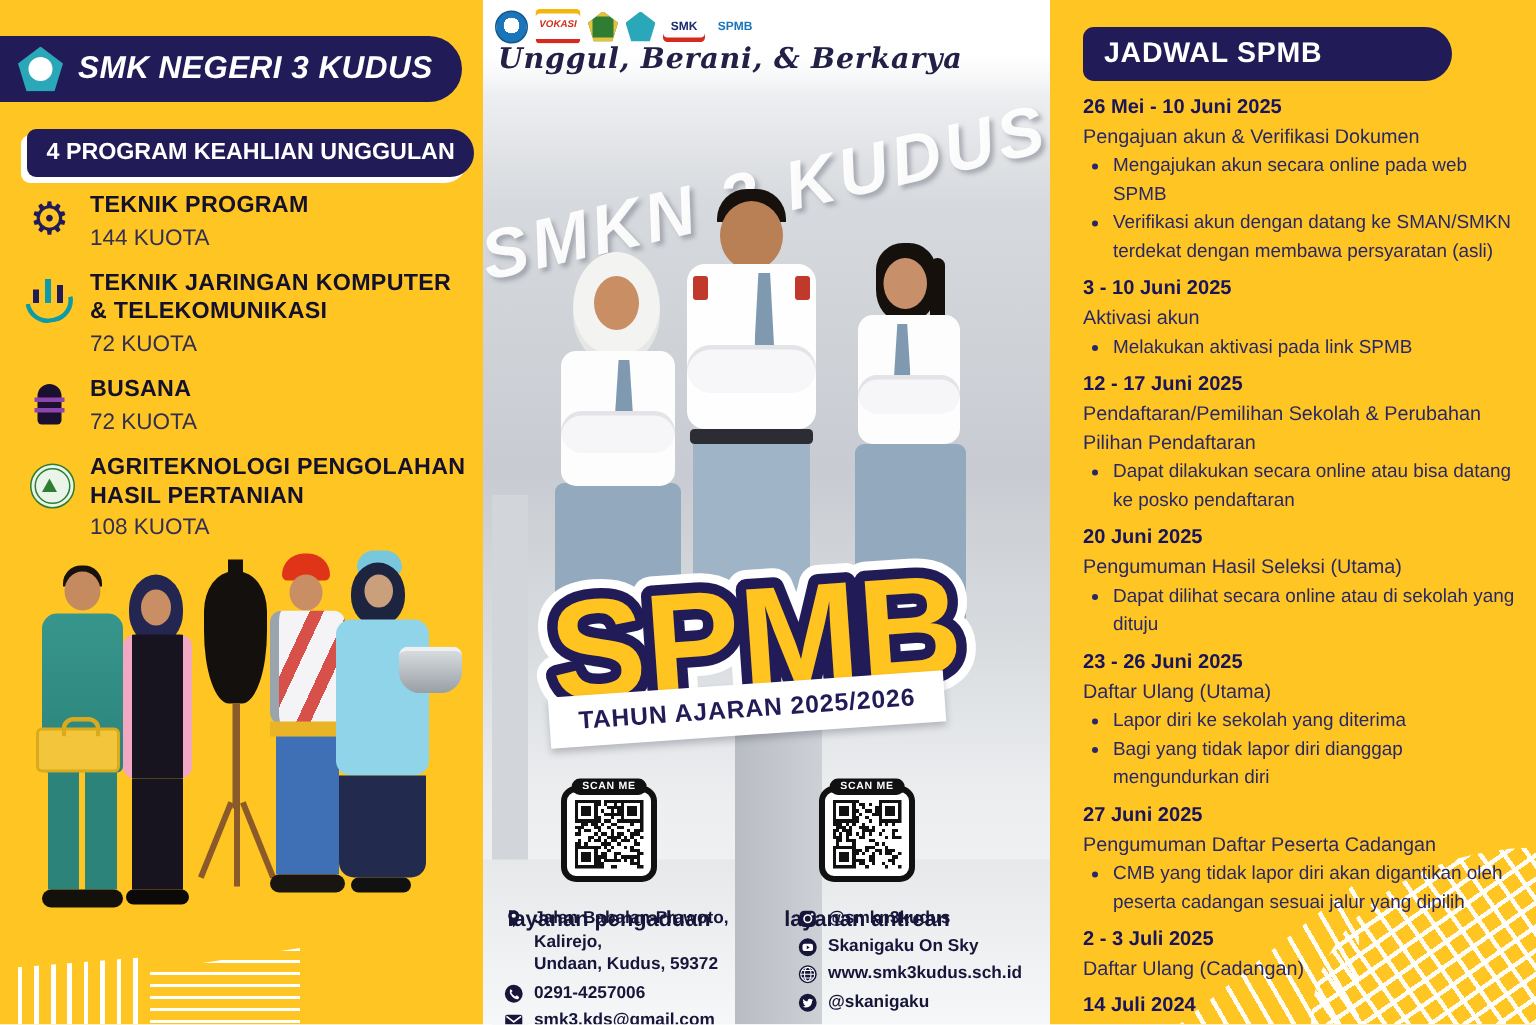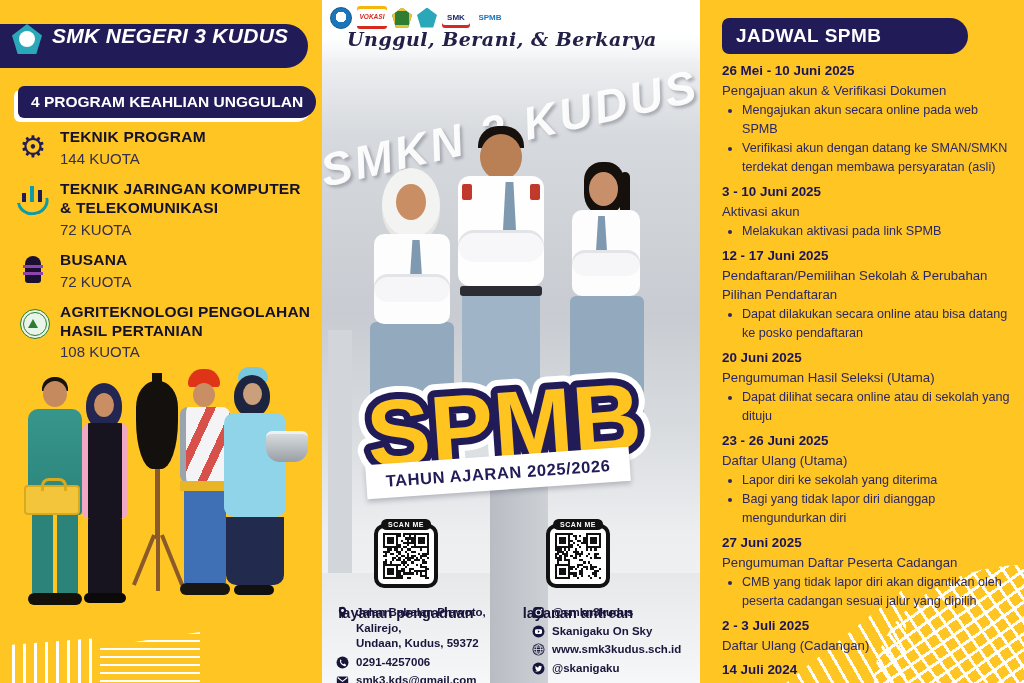--- a/index.html
+++ b/index.html
@@ -4,21 +4,21 @@
 <style>
   html,body{margin:0;padding:0;}
   body{width:1024px;height:683px;overflow:hidden;font-family:"Liberation Sans",sans-serif;background:#fff;}
   .poster{position:relative;width:1024px;height:683px;}
   .panel{position:absolute;top:0;bottom:0;overflow:hidden;}
   .left-panel{left:0;width:322px;background:#ffc523;}
   .center-panel{left:322px;width:378px;background:linear-gradient(180deg,#ffffff 0%,#f2f3f5 7%,#d6d9dd 20%,#c8ccd2 46%,#d8dbde 62%,#eceef0 78%,#f4f5f6 100%);}
   .right-panel{left:700px;width:324px;background:#ffc523;}
 
   
-  .school-pill{position:absolute;left:0;top:24px;width:308px;height:44px;background:#211b57;border-radius:0 22px 22px 0;display:flex;gap:10px;padding-left:12px;box-sizing:border-box;}
+  .school-pill{position:absolute;left:0;top:24px;width:308px;height:44px;background:#211b57;border-radius:0 22px 22px 0;display:flex;align-items:center;gap:10px;padding-left:12px;box-sizing:border-box;}
   .school-logo{width:30px;height:30px;background:#2aa7b8;clip-path:polygon(50% 0,100% 38%,81% 100%,19% 100%,0 38%);position:relative;flex:0 0 auto;}
   .school-logo::after{content:"";position:absolute;left:7px;top:7px;width:16px;height:16px;background:#fff;border-radius:50%;}
   .school-name{color:#fff;font-weight:bold;font-style:italic;font-size:21px;letter-spacing:.3px;white-space:nowrap;}
   .programs-pill{position:absolute;left:18px;top:86px;background:#211b57;color:#fff;font-weight:bold;font-size:15.5px;padding:7px 13px;border-radius:6px 16px 16px 6px;box-shadow:-4px 4px 0 #ffffff;white-space:nowrap;}
   .programs{position:absolute;left:14px;top:128px;width:300px;}
   .prog-row{display:flex;gap:8px;margin-bottom:13px;align-items:flex-start;}
   .prog-icon{width:38px;height:38px;flex:0 0 auto;position:relative;display:flex;align-items:center;justify-content:center;}
   .gear-icon::before{content:"⚙";font-size:30px;line-height:38px;color:#211b57;}
   .network-icon::before{content:"";position:absolute;left:8px;top:6px;width:22px;height:16px;background-image:linear-gradient(#211b57,#211b57),linear-gradient(#0e9aa7,#0e9aa7),linear-gradient(#211b57,#211b57);background-size:4px 9px,4px 16px,4px 12px;background-position:0 7px,8px 0,16px 4px;background-repeat:no-repeat;}
   .network-icon::after{content:"";position:absolute;left:4px;top:20px;width:26px;height:12px;border:3px solid #0e9aa7;border-top:none;border-radius:0 0 26px 26px;transform:rotate(-10deg);}
@@ -74,21 +74,21 @@
   .building-text{position:absolute;left:-6px;top:96px;width:430px;transform:rotate(-13deg);font-size:46px;font-weight:bold;font-style:italic;color:rgba(255,255,255,.94);letter-spacing:3px;text-shadow:2px 3px 3px rgba(125,130,140,.55);z-index:1;white-space:nowrap;}
   .top-fade{position:absolute;left:0;top:0;right:0;height:64px;background:linear-gradient(180deg,rgba(255,255,255,.97) 55%,rgba(255,255,255,0));z-index:5;}
   .logos-row{position:absolute;left:8px;top:6px;display:flex;align-items:center;gap:5px;z-index:6;}
   .logo{display:inline-flex;align-items:center;justify-content:center;height:20px;font-weight:bold;}
   .kemendikbud-logo{width:20px;border-radius:50%;background:radial-gradient(circle at 50% 45%,#fff 0 35%,#1b75bb 36%);border:1px solid #14588d;}
   .vokasi-logo{width:30px;background:#fff;border-radius:3px;color:#d42b1e;font-size:6.5px;font-style:italic;border-bottom:3px solid #d42b1e;box-shadow:inset 0 3px 0 #f5b50d;}
   .kudus-logo{width:20px;background:#2f7d32;clip-path:polygon(50% 0,100% 38%,81% 100%,19% 100%,0 38%);box-shadow:inset 0 0 0 3px #e7c23a;}
   .smkn3-logo{width:20px;background:#2aa7b8;clip-path:polygon(50% 0,100% 38%,81% 100%,19% 100%,0 38%);}
   .smk-bisa-hebat-logo{width:28px;background:#fff;border-radius:3px;color:#1d2a6b;font-size:8px;box-shadow:inset 0 -3px 0 #d42b1e;}
   .spmb-2025-logo{width:30px;background:#fff;border-radius:3px;color:#1b75bb;font-size:8px;}
-  .tagline{position:absolute;left:25px;top:28px;font-family:"DejaVu Serif",serif;font-style:italic;font-weight:bold;font-size:19px;color:#232048;z-index:6;letter-spacing:.5px;}
+  .tagline{position:absolute;left:10px;top:28px;font-family:"DejaVu Serif",serif;font-style:italic;font-weight:bold;font-size:19px;color:#232048;z-index:6;letter-spacing:.5px;}
 
   .pillar{position:absolute;background:#c3c7cd;z-index:0;}
   .pillar-1{left:168px;top:430px;width:58px;height:253px;background:linear-gradient(90deg,#b9bdc3,#cdd1d6);}
   .pillar-2{left:6px;top:330px;width:24px;height:353px;background:#d2d5da;}
   .floor{position:absolute;left:0;bottom:0;right:0;height:110px;background:linear-gradient(180deg,#e6e8ea,#f6f7f8);z-index:0;}
 
   .students-center{position:absolute;left:30px;top:118px;width:330px;height:372px;z-index:2;}
   .g1-hijab{left:30px;top:50px;width:58px;height:74px;background:#f3f4f1;border-radius:50% 50% 44% 44%;box-shadow:inset 0 -6px 0 rgba(0,0,0,.05);}
   .g1-face{left:44px;top:66px;width:30px;height:36px;background:#c98e63;border-radius:50%;}
   .g1-shirt{left:22px;top:116px;width:76px;height:90px;background:#fdfdfd;border-radius:10px;}

